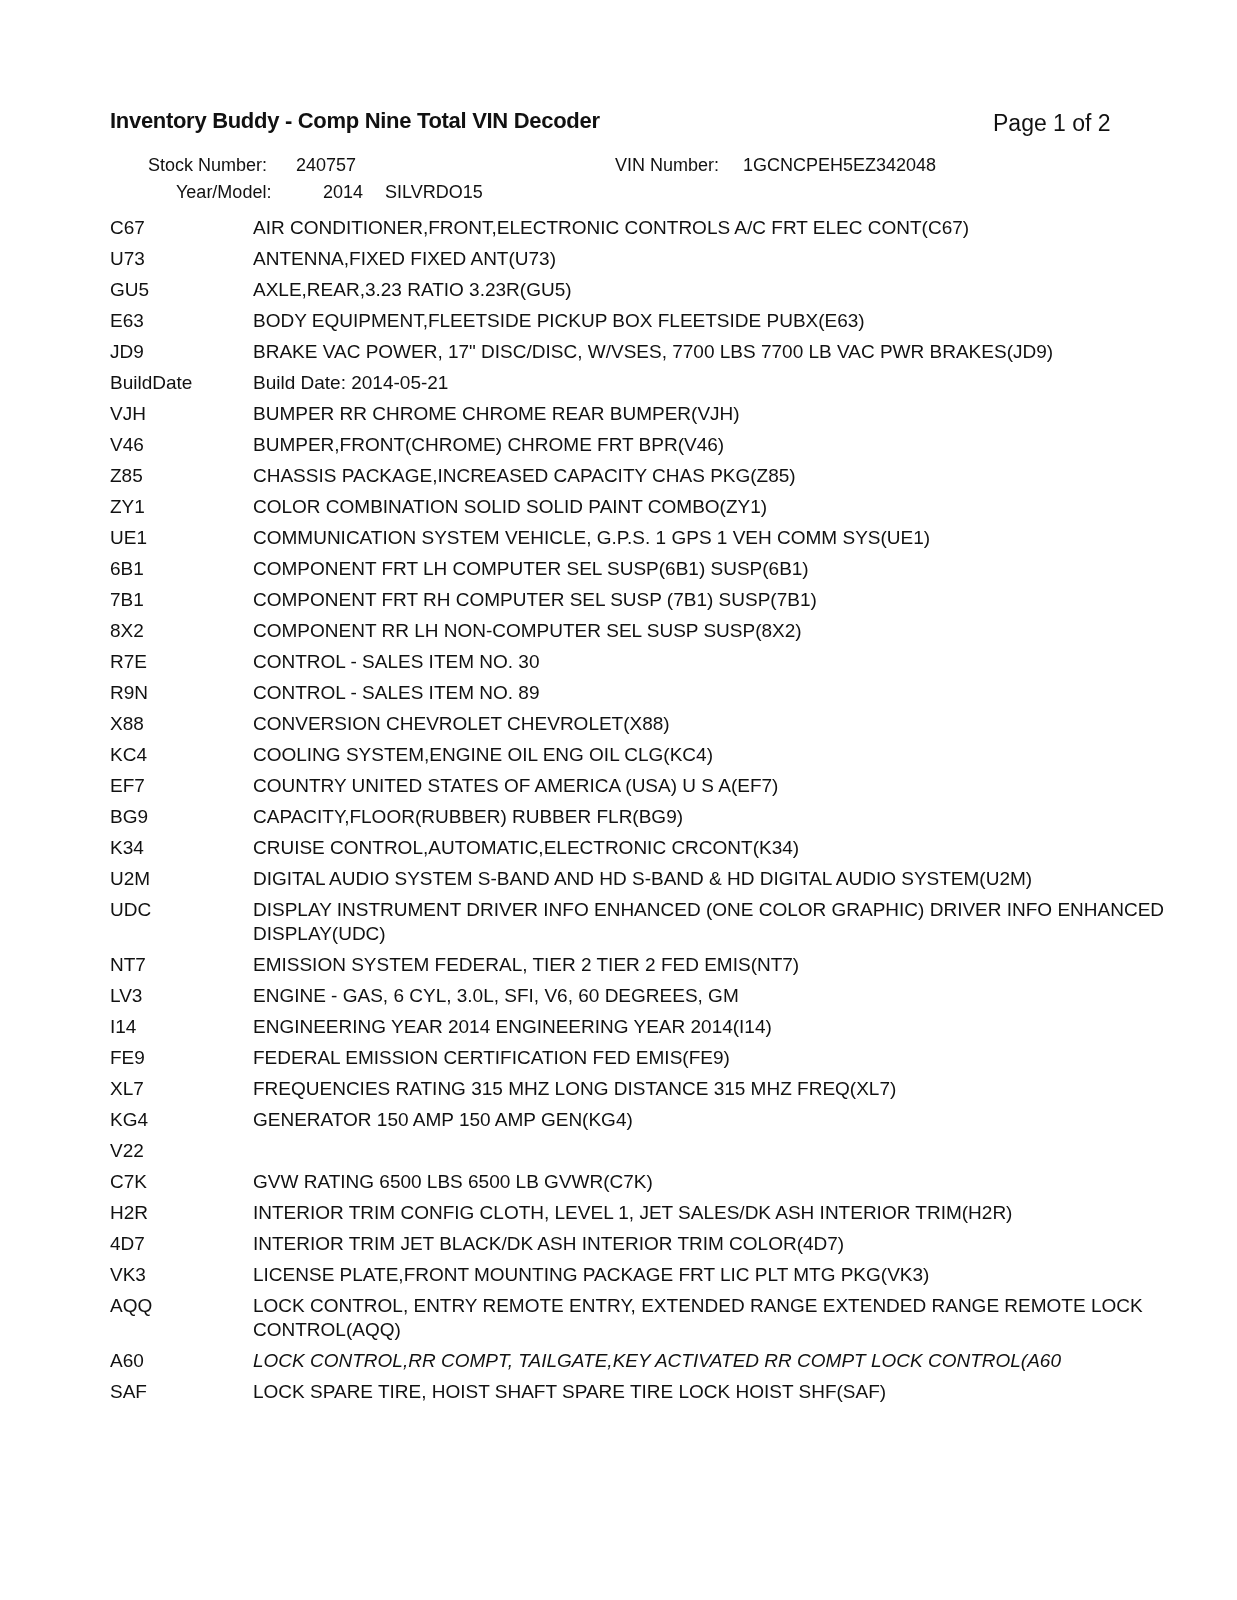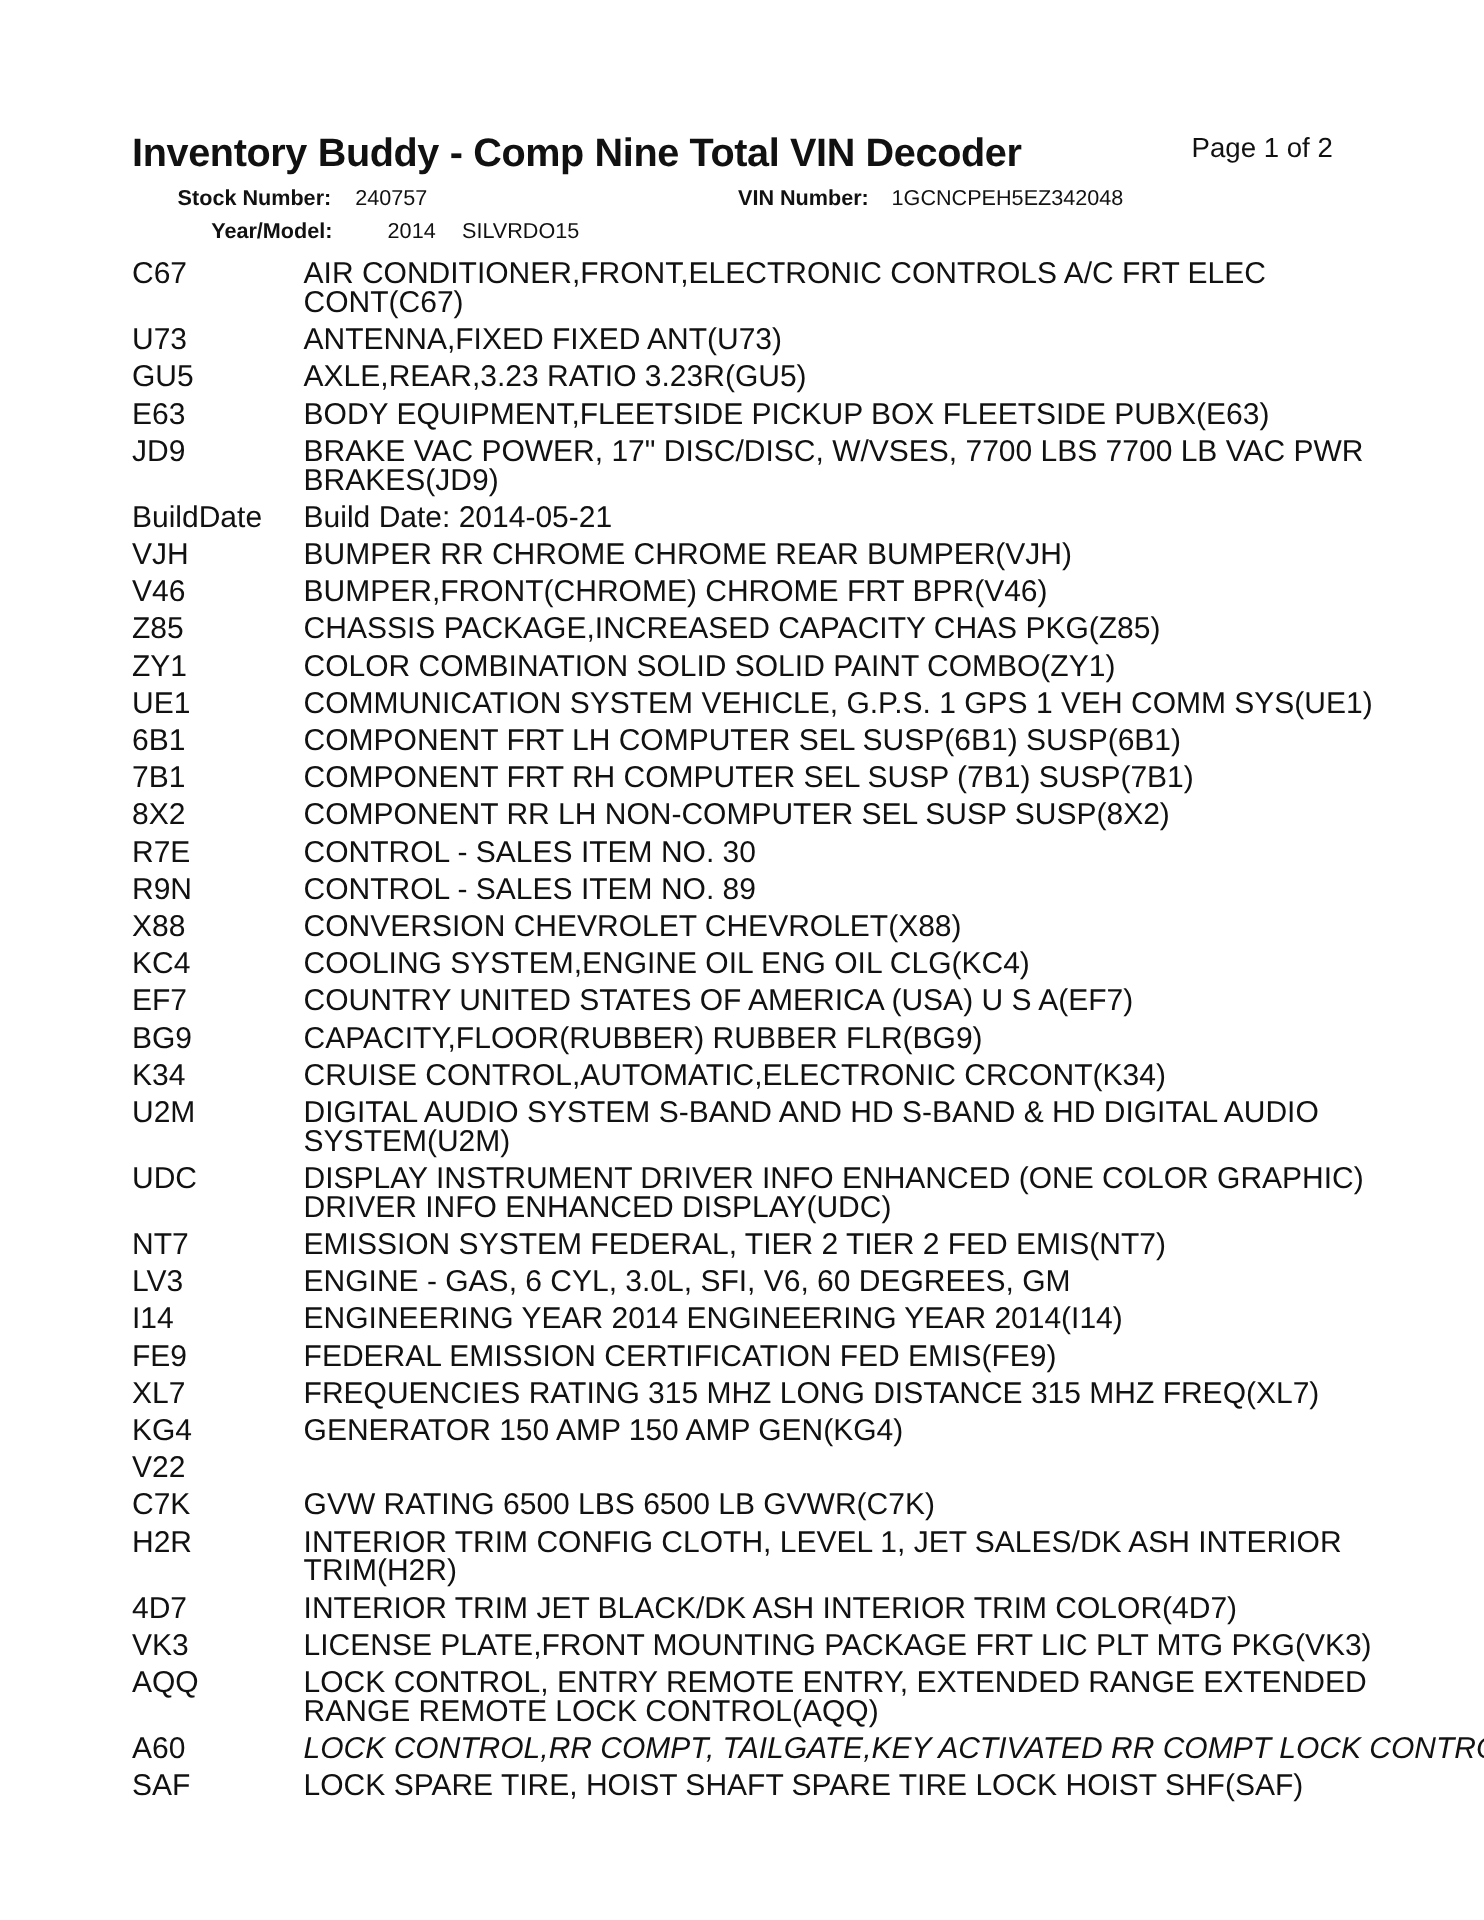--- a/index.html
+++ b/index.html
@@ -1,24 +1,24 @@
 <!DOCTYPE html>
 <html><head>
 <meta charset="utf-8">
 <style>
   html, body { margin: 0; padding: 0; background: #ffffff; }
   body { width: 1237px; height: 1600px; position: relative; overflow: hidden;
          font-family: "Liberation Sans", sans-serif; color: #111; }
-  .title { position: absolute; left: 110px; top: 108px; font-size: 33px; font-weight: bold;
+  .title { position: absolute; left: 110px; top: 108px; font-size: 22px; font-weight: bold;
            letter-spacing: -0.3px; white-space: nowrap; }
   .page-no { position: absolute; left: 993px; top: 110px; font-size: 23px; white-space: nowrap; }
-  .meta-label { position: absolute; font-size: 18px; font-weight: bold; text-align: right; white-space: nowrap; }
+  .meta-label { position: absolute; font-size: 18px; font-weight: normal; text-align: right; white-space: nowrap; }
   .meta-value { position: absolute; font-size: 18px; white-space: nowrap; }
   .rows { position: absolute; left: 110px; top: 216px; width: 1110px; }
-  .row { display: flex; font-size: 25px; line-height: 24px; margin-bottom: 7px; justify-content: space-between; }
+  .row { display: flex; font-size: 19px; line-height: 24px; margin-bottom: 7px; justify-content: space-between; }
   .code { width: 143px; flex: 0 0 143px; white-space: nowrap; }
   .desc { flex: 1; padding-right: 40px; white-space: normal; }
   .desc.nowrap { white-space: nowrap; padding-right: 0; font-style: italic; }
 </style>
 </head>
 <body>
 
 <div class="title">Inventory Buddy - Comp Nine Total VIN Decoder</div>
 <div class="page-no">Page 1 of 2</div>
 

